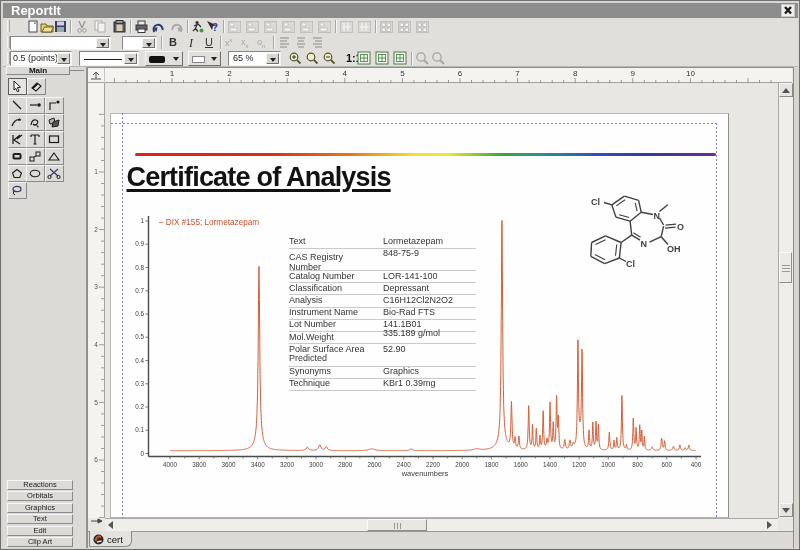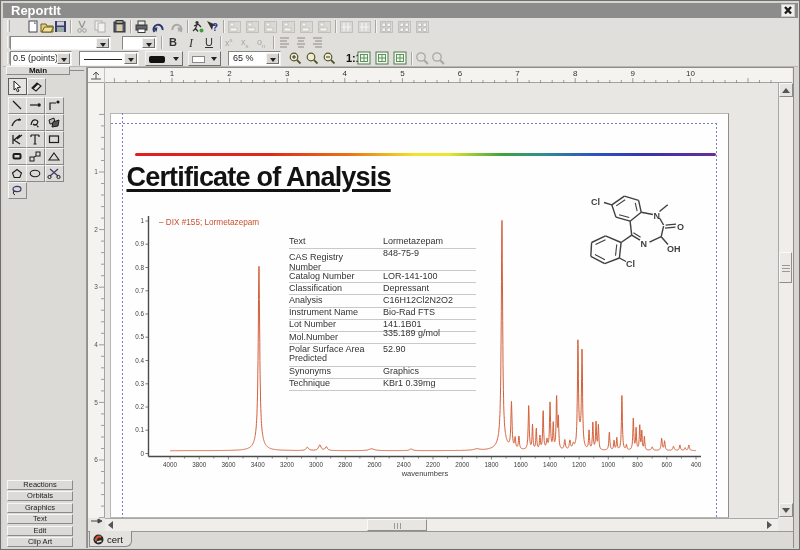--- a/index.html
+++ b/index.html
@@ -552,21 +552,21 @@
 <div class="rowline" style="top:293.4px"></div>
 <div class="tlab" style="top:295.0px">Analysis</div>
 <div class="tval" style="top:295.0px">C16H12Cl2N2O2</div>
 <div class="rowline" style="top:305.6px"></div>
 <div class="tlab" style="top:307.2px">Instrument Name</div>
 <div class="tval" style="top:307.2px">Bio-Rad FTS</div>
 <div class="rowline" style="top:317.8px"></div>
 <div class="tlab" style="top:319.4px">Lot Number</div>
 <div class="tval" style="top:319.4px">141.1B01</div>
 <div class="rowline" style="top:330.0px"></div>
-<div class="tlab" style="top:331.6px">Mol.Number</div>
+<div class="tlab" style="top:331.6px">Mol.Weight</div>
 <div class="tval" style="top:328px">335.189 g/mol</div>
 <div class="rowline" style="top:342.2px"></div>
 <div class="tlab" style="top:343.8px">Polar Surface Area<br>Predicted</div>
 <div class="tval" style="top:343.8px">52.90</div>
 <div class="rowline" style="top:364.6px"></div>
 <div class="tlab" style="top:366.2px">Synonyms</div>
 <div class="tval" style="top:366.2px">Graphics</div>
 <div class="rowline" style="top:376.8px"></div>
 <div class="tlab" style="top:378.4px">Technique</div>
 <div class="tval" style="top:378.4px">KBr1 0.39mg</div>

